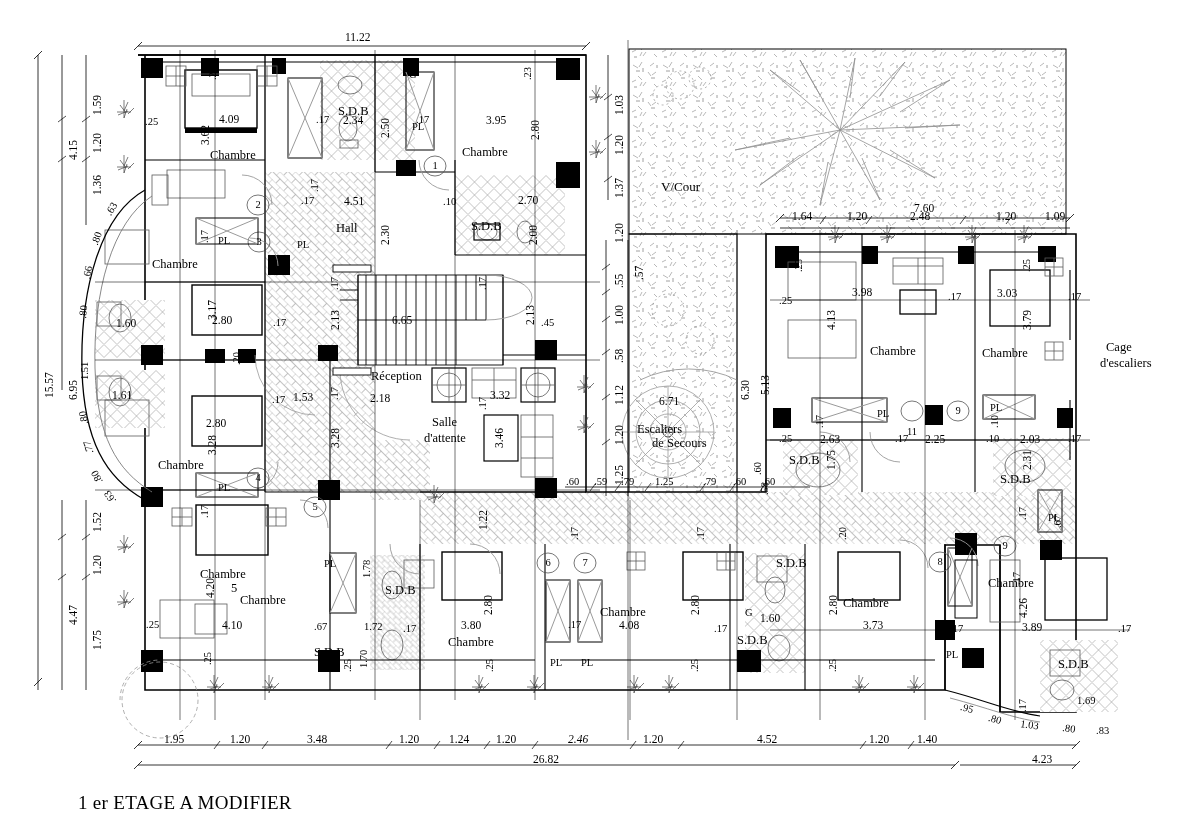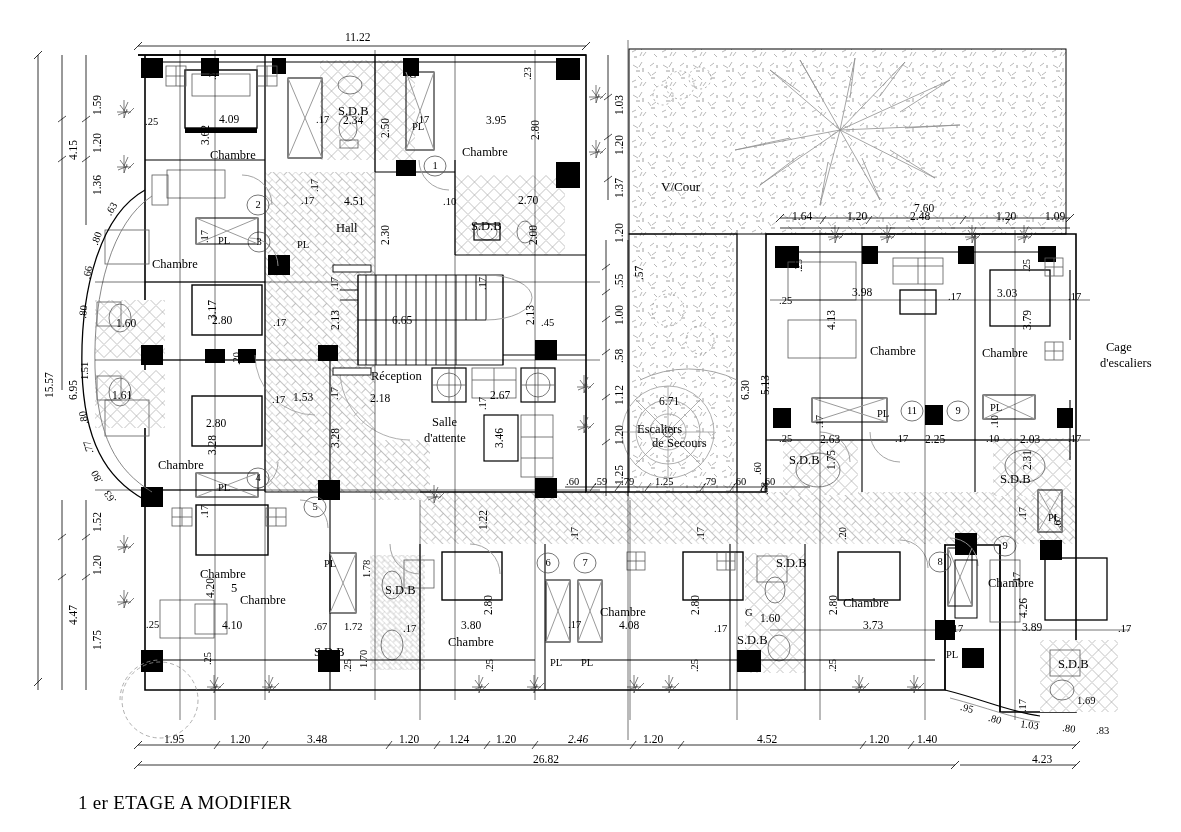--- a/index.html
+++ b/index.html
@@ -505,21 +505,21 @@
 <div class="lbl sml ctr" style="left:435px;top:166px;">1</div>
 <div class="lbl sml ctr" style="left:258px;top:205px;">2</div>
 <div class="lbl sml ctr" style="left:259px;top:242px;">3</div>
 <div class="lbl sml ctr" style="left:258px;top:478px;">4</div>
 <div class="lbl sml ctr" style="left:315px;top:507px;">5</div>
 <div class="lbl sml ctr" style="left:548px;top:563px;">6</div>
 <div class="lbl sml ctr" style="left:585px;top:563px;">7</div>
 <div class="lbl sml ctr" style="left:940px;top:562px;">8</div>
 <div class="lbl sml ctr" style="left:1005px;top:546px;">9</div>
 <div class="lbl sml ctr" style="left:958px;top:411px;">9</div>
-<div class="lbl sml ctr" style="left:912px;top:411px;text-align:right;">11</div>
+<div class="lbl sml ctr" style="left:912px;top:432px;text-align:right;">11</div>
 
 <div class="lbl dim" style="left:345px;top:32px;">11.22</div>
 <div class="lbl dim" style="left:914px;top:203px;">7.60</div>
 <div class="lbl dim" style="left:533px;top:754px;">26.82</div>
 <div class="lbl dim" style="left:1032px;top:754px;">4.23</div>
 
 <div class="lbl dim" style="left:792px;top:211px;">1.64</div>
 <div class="lbl dim" style="left:847px;top:211px;">1.20</div>
 <div class="lbl dim" style="left:910px;top:211px;">2.48</div>
 <div class="lbl dim" style="left:996px;top:211px;">1.20</div>
@@ -605,30 +605,30 @@
 <div class="lbl dim" style="left:392px;top:315px;">6.65</div>
 <div class="lbl dimv rot90" style="left:330px;top:330px;">2.13</div>
 <div class="lbl dimv rot90" style="left:525px;top:325px;">2.13</div>
 <div class="lbl dim" style="left:212px;top:315px;">2.80</div>
 <div class="lbl dimv rot90" style="left:207px;top:320px;">3.17</div>
 <div class="lbl dim" style="left:206px;top:418px;">2.80</div>
 <div class="lbl dimv rot90" style="left:207px;top:455px;">3.28</div>
 <div class="lbl dim" style="left:116px;top:318px;">1.60</div>
 <div class="lbl dim" style="left:112px;top:390px;">1.61</div>
 <div class="lbl dim" style="left:370px;top:393px;">2.18</div>
-<div class="lbl dim" style="left:490px;top:390px;">2.67</div>
+<div class="lbl dim" style="left:490px;top:390px;">3.32</div>
 <div class="lbl dimv rot90" style="left:494px;top:448px;">3.46</div>
 <div class="lbl dim" style="left:293px;top:392px;">1.53</div>
 <div class="lbl dimv rot90" style="left:330px;top:448px;">3.28</div>
 <div class="lbl dimv rot90" style="left:478px;top:530px;">1.22</div>
 <div class="lbl dim" style="left:222px;top:620px;">4.10</div>
 <div class="lbl dimv rot90" style="left:205px;top:598px;">4.20</div>
 <div class="lbl sml" style="left:314px;top:622px;">.67</div>
 <div class="lbl sml rot90" style="left:362px;top:578px;">1.78</div>
-<div class="lbl sml" style="left:344px;top:622px;">1.72</div>
+<div class="lbl sml" style="left:364px;top:622px;">1.72</div>
 <div class="lbl sml rot90" style="left:359px;top:668px;">1.70</div>
 <div class="lbl dim" style="left:461px;top:620px;">3.80</div>
 <div class="lbl dimv rot90" style="left:483px;top:615px;">2.80</div>
 <div class="lbl dim" style="left:619px;top:620px;">4.08</div>
 <div class="lbl dimv rot90" style="left:690px;top:615px;">2.80</div>
 <div class="lbl dim" style="left:760px;top:613px;">1.60</div>
 <div class="lbl dim" style="left:863px;top:620px;">3.73</div>
 <div class="lbl dimv rot90" style="left:828px;top:615px;">2.80</div>
 <div class="lbl dim" style="left:852px;top:287px;">3.98</div>
 <div class="lbl dimv rot90" style="left:826px;top:330px;">4.13</div>

